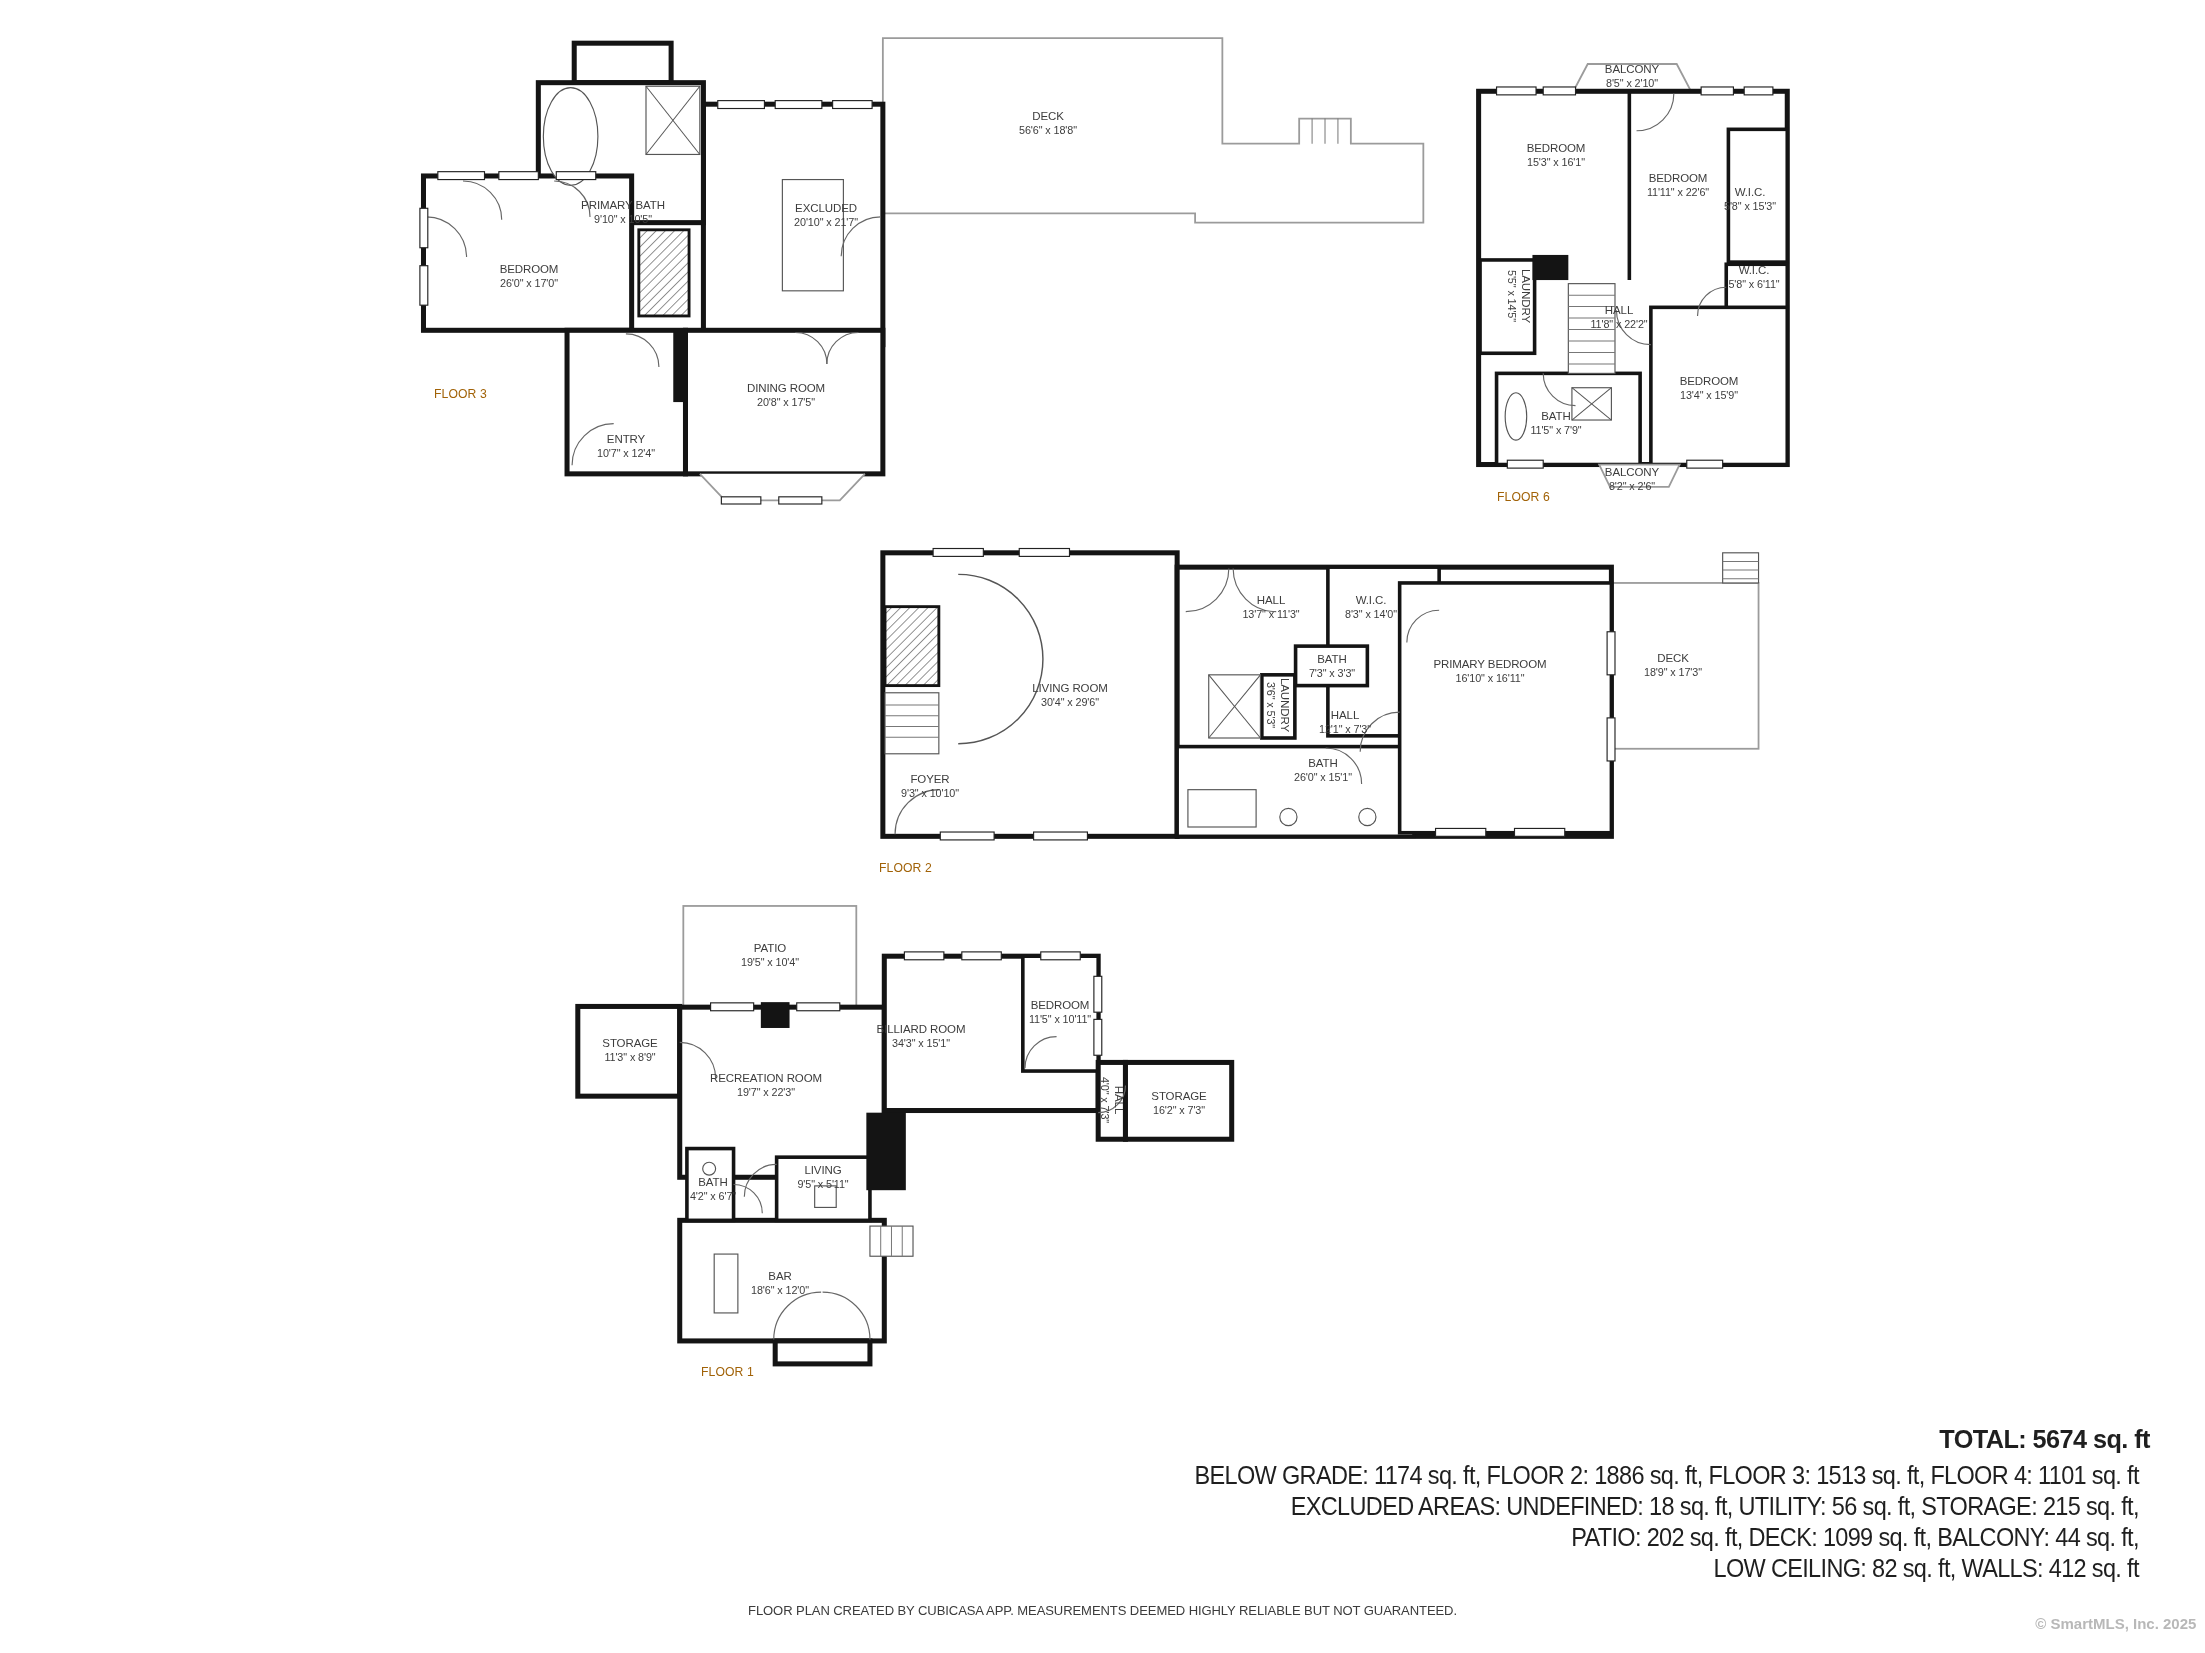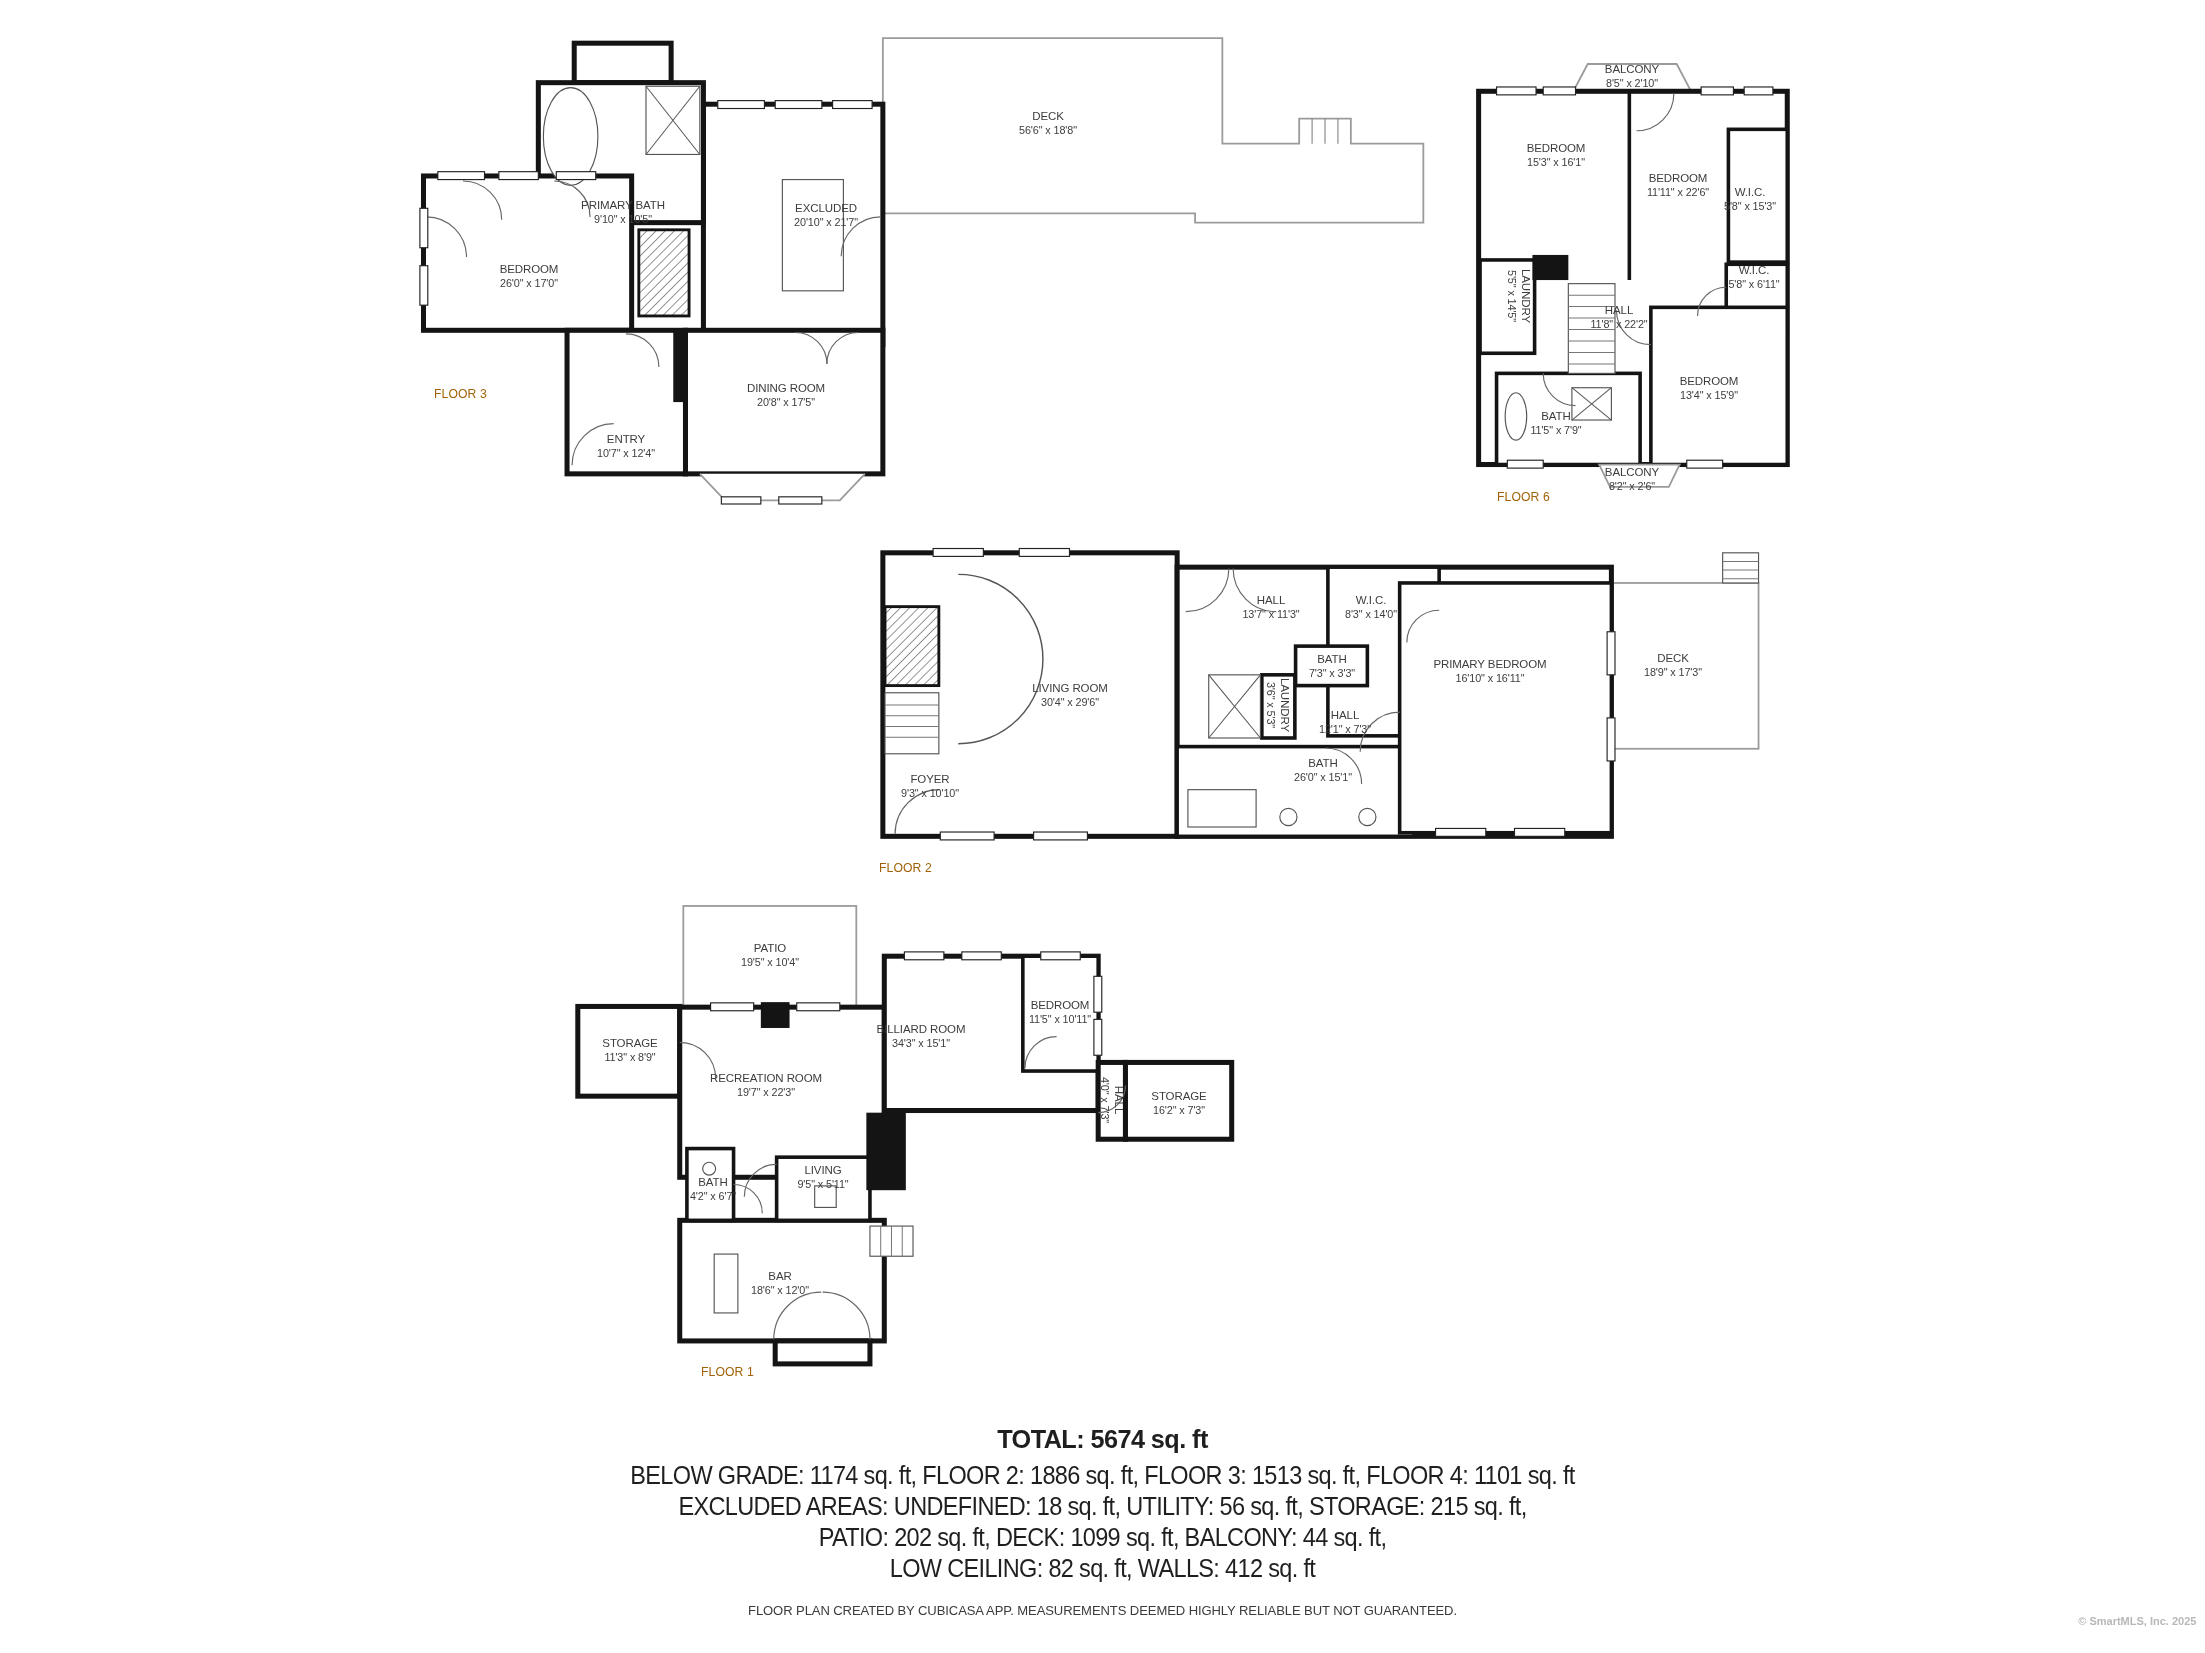--- a/index.html
+++ b/index.html
@@ -16,26 +16,26 @@
   .stairline{stroke:#777777;stroke-width:1.4;}
   .hatch{fill:url(#hatchp);stroke:#141414;stroke-width:4;}
   .mass{fill:#141414;}
   .win{fill:#ffffff;stroke:#222222;stroke-width:1.6;}
   .room-label{position:absolute;transform:translate(-50%,-50%);text-align:center;
               color:#3d3d3d;white-space:nowrap;line-height:1.28;letter-spacing:-0.1px;}
   .room-label.vert{transform:translate(-50%,-50%) rotate(90deg);}
   .rname{display:block;font-size:11.5px;}
   .rdims{display:block;font-size:10.8px;}
   .floor-label{position:absolute;transform:translateY(-50%);font-size:12.2px;color:#a16207;letter-spacing:0.1px;}
-  .summary{position:absolute;left:0;right:0;top:1424px;text-align:center;color:#1f1f1f;}
+  .summary{position:absolute;left:0;right:0;top:1424px;text-align:right;color:#1f1f1f;}
   .sum-title{font-size:26.6px;font-weight:bold;letter-spacing:-0.6px;transform:scaleX(0.95);margin-bottom:5px;}
   .sum-line{font-size:25px;line-height:31px;letter-spacing:-0.7px;transform:scaleX(0.94);}
   .disclaimer{position:absolute;left:0;right:0;top:1603px;text-align:center;font-size:13.6px;
               letter-spacing:-0.1px;color:#3c3c3c;transform:scaleX(0.96);}
-  .copyright{position:absolute;right:8.6px;top:1615px;font-size:11px;font-weight:bold;color:#b8b8b8;}
+  .copyright{position:absolute;right:8.6px;top:1615px;font-size:15px;font-weight:bold;color:#b8b8b8;}
 </style>
 </head>
 <body>
 
 <div class="canvas">
 
 <svg class="plan" width="2205" height="1654" viewBox="0 0 3072 2304">
   <defs>
     <pattern id="hatchp" width="9" height="9" patternUnits="userSpaceOnUse" patternTransform="rotate(45)">
       <rect width="9" height="9" fill="#ffffff"></rect>

